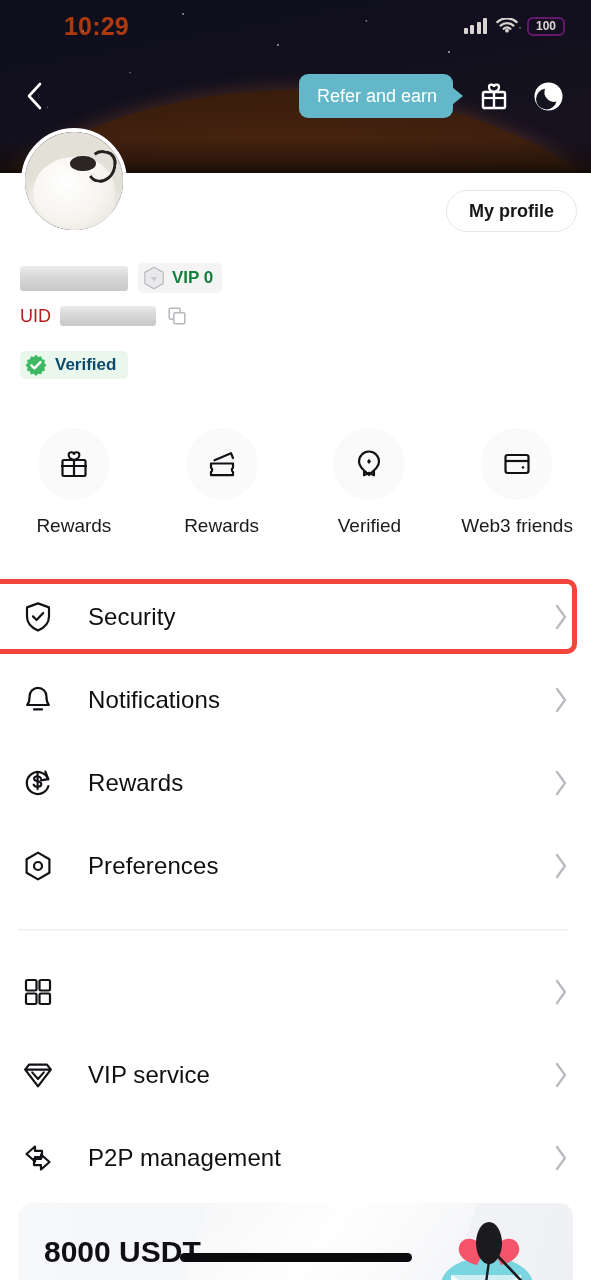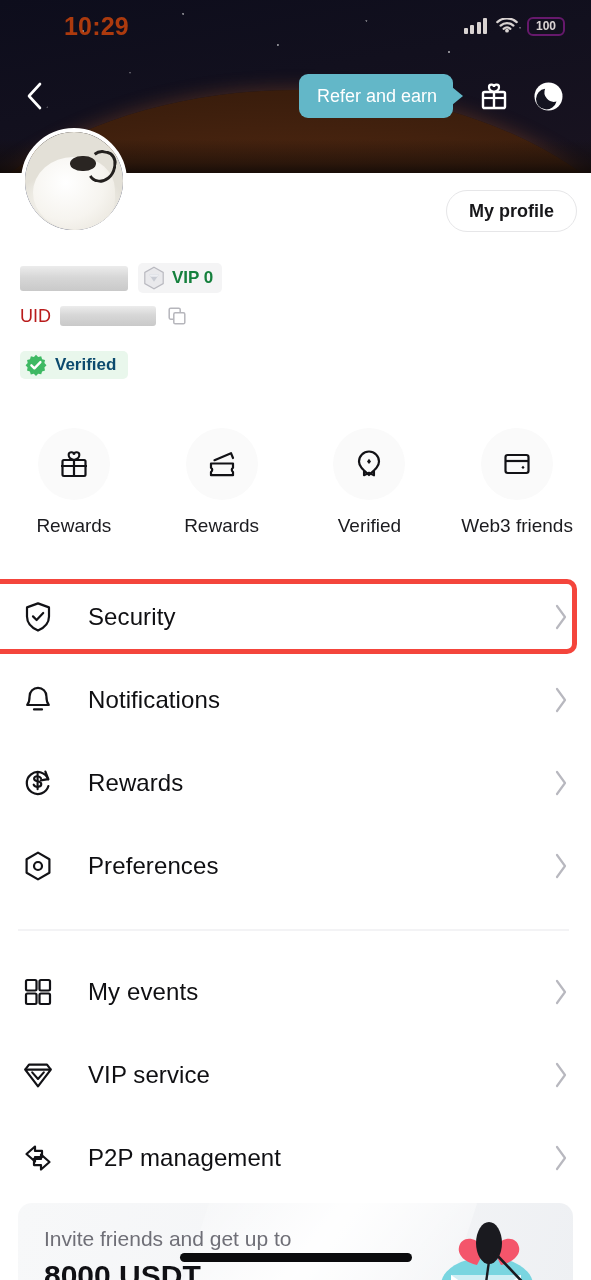--- a/index.html
+++ b/index.html
@@ -592,21 +592,20 @@
 
   <div class="menu-row">
     <span class="menu-ico">
       <svg width="34" height="34" viewBox="0 0 34 34">
         <rect x="5" y="5" width="10.5" height="10.5" rx="1.4" stroke="#121216" stroke-width="2.2" fill="none"></rect>
         <rect x="18.5" y="5" width="10.5" height="10.5" rx="1.4" stroke="#121216" stroke-width="2.2" fill="none"></rect>
         <rect x="5" y="18.5" width="10.5" height="10.5" rx="1.4" stroke="#121216" stroke-width="2.2" fill="none"></rect>
         <rect x="18.5" y="18.5" width="10.5" height="10.5" rx="1.4" stroke="#121216" stroke-width="2.2" fill="none"></rect>
       </svg>
     </span>
-    <span class="menu-label">My events</span>
     <span class="menu-chev">
       <svg width="16" height="28" viewBox="0 0 16 28">
           <path d="M4 3l8 11-8 11" stroke="#b8b8bf" stroke-width="2.2" fill="none" stroke-linecap="round" stroke-linejoin="round"></path>
         </svg>
     </span>
   </div>
 
   <div class="menu-row">
     <span class="menu-ico">
       <svg width="34" height="34" viewBox="0 0 34 34">
@@ -635,21 +634,20 @@
       <svg width="16" height="28" viewBox="0 0 16 28">
           <path d="M4 3l8 11-8 11" stroke="#b8b8bf" stroke-width="2.2" fill="none" stroke-linecap="round" stroke-linejoin="round"></path>
         </svg>
     </span>
   </div>
 
 </div>
 
 <div class="banner">
   <div class="banner-text">
-    <div class="banner-sub">Invite friends and get up to</div>
     <div class="banner-amt">8000 USDT</div>
   </div>
   <svg class="banner-art" viewBox="0 0 132 112">
     <ellipse cx="62" cy="72" rx="46" ry="28" fill="#79d5e0"></ellipse>
     <path d="M26 62h70v40H26z" fill="#ffffff"></path>
     <path d="M26 62l35 24 35-24" fill="#cfeef4"></path>
     <path d="M26 102l34-23 36 23z" fill="#eaf7fa"></path>
     <circle cx="62" cy="92" r="25" fill="#f7dd3c"></circle>
     <text x="62" y="104" font-family="'Liberation Sans', sans-serif" font-size="34" font-weight="700" fill="#17171a" text-anchor="middle">B</text>
     <path d="M58 34c-9-12-22-10-24 0-2 9 8 16 18 18 3-6 8-13 6-18z" fill="#f4556b"></path>

